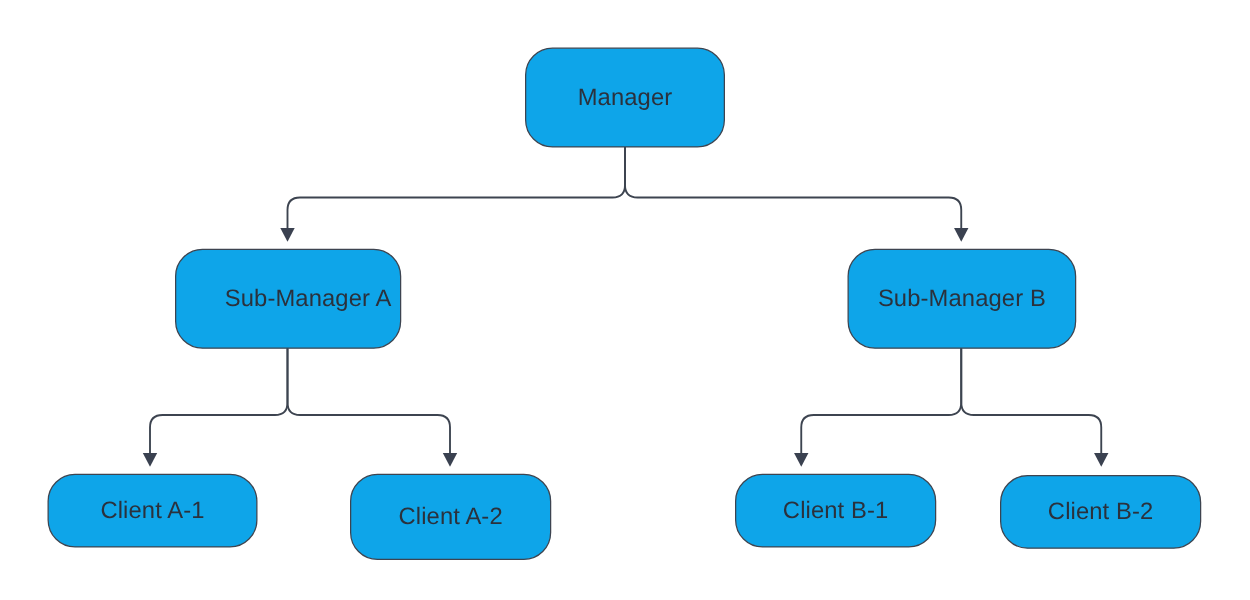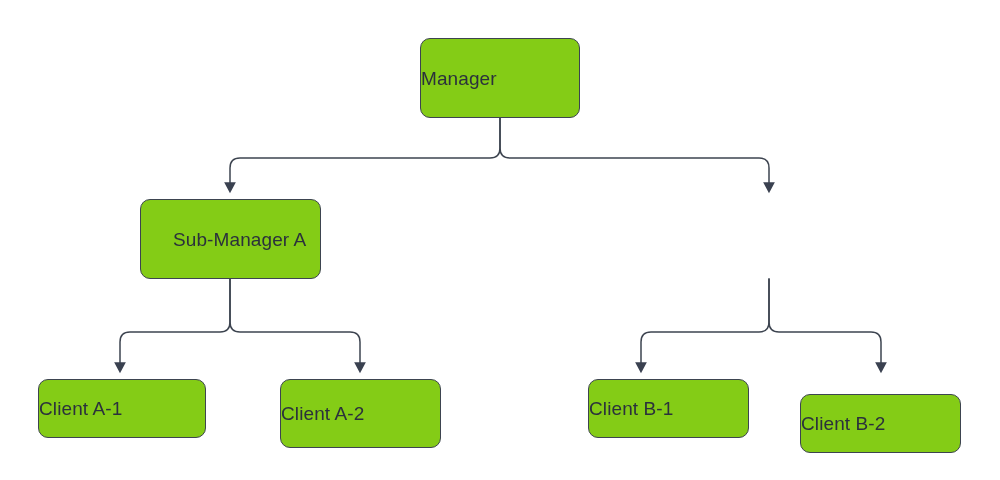--- a/index.html
+++ b/index.html
@@ -23,46 +23,46 @@
   #connector-layer {
     position: absolute;
     left: 0;
     top: 0;
     width: 1000px;
     height: 480px;
   }
   .node {
     position: absolute;
     box-sizing: border-box;
-    background: #84cc16;
+    background: #0ea5e9;
     border: 1.4px solid #3d4450;
-    border-radius: 10px;
+    border-radius: 22px;
     display: flex;
     align-items: center;
-    justify-content: flex-start;
+    justify-content: center;
     color: #2b313c;
     font-family: "Liberation Sans", sans-serif;
     font-size: 19px;
     font-weight: 400;
     letter-spacing: 0.1px;
     line-height: 1;
     white-space: nowrap;
   }
   .node-label {
     display: block;
     pointer-events: none;
   }
   
   #node-manager      { left: 420px; top: 38px;  width: 160px; height: 80px; }
   #node-sub-a        { left: 140px; top: 199px; width: 181px; height: 80px; padding-left: 32px; }
   #node-sub-b        { left: 678px; top: 199px; width: 183px; height: 80px; }
   #node-client-a1    { left: 38px;  top: 379px; width: 168px; height: 59px; }
   #node-client-a2    { left: 280px; top: 379px; width: 161px; height: 69px; }
   #node-client-b1    { left: 588px; top: 379px; width: 161px; height: 59px; }
-  #node-client-b2    { left: 800px; top: 394px; width: 161px; height: 59px; }
+  #node-client-b2    { left: 800px; top: 380px; width: 161px; height: 59px; }
 </style>
 </head>
 <body>
 
 <div id="diagram-canvas">
 
   <svg id="connector-layer" width="1000" height="480" viewBox="0 0 1000 480" xmlns="http://www.w3.org/2000/svg">
     <defs>
       <marker id="arrow-head" markerWidth="9" markerHeight="9" refX="1.2" refY="4.5" orient="auto" markerUnits="strokeWidth">
         <path d="M 0 0.6 L 7.4 4.5 L 0 8.4 z" fill="#3a4150"></path>
@@ -83,20 +83,23 @@
   </svg>
 
   <div class="node" id="node-manager">
     <span class="node-label">Manager</span>
   </div>
 
   <div class="node" id="node-sub-a">
     <span class="node-label">Sub-Manager A</span>
   </div>
 
+  <div class="node" id="node-sub-b">
+    <span class="node-label">Sub-Manager B</span>
+  </div>
 
   <div class="node" id="node-client-a1">
     <span class="node-label">Client A-1</span>
   </div>
 
   <div class="node" id="node-client-a2">
     <span class="node-label">Client A-2</span>
   </div>
 
   <div class="node" id="node-client-b1">

